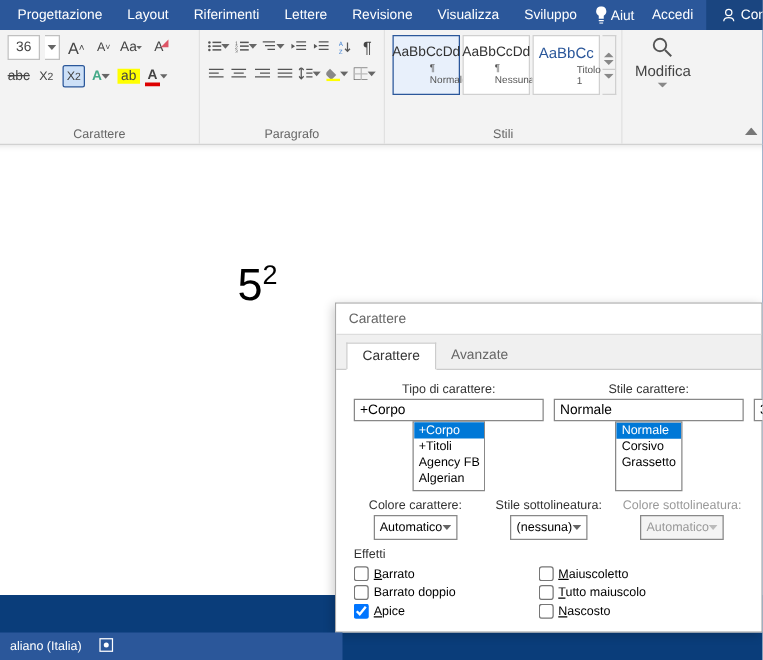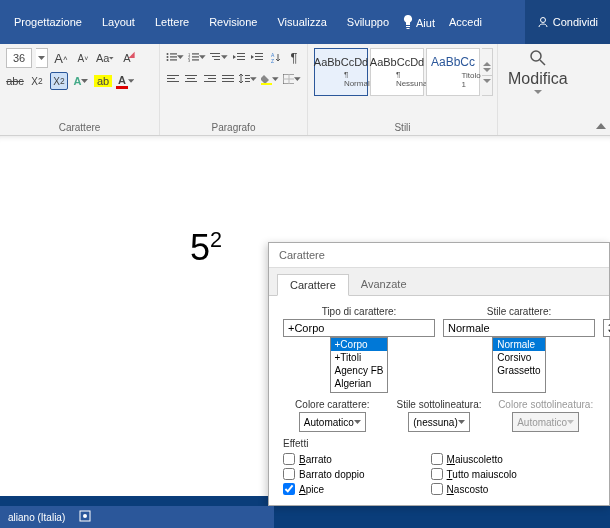--- a/index.html
+++ b/index.html
@@ -1,18 +1,18 @@
 <!DOCTYPE html>
 <html><head>
 <meta charset="utf-8">
 <style>
   * { box-sizing: border-box; margin: 0; padding: 0; font-family: "Segoe UI", Tahoma, sans-serif; }
   body { width: 610px; height: 528px; overflow: hidden; background: #0a3d7a; position: relative; }
   
-  .ribbon-tabs { background: #2b579a; color: #fff; height: 44px; display: flex; align-items: center; font-size: 11px; padding-left: 4px; }
+  .ribbon-tabs { background: #2b579a; color: #fff; height: 24px; display: flex; align-items: center; font-size: 11px; padding-left: 4px; }
   .ribbon-tabs .tab { padding: 0 10px; height: 100%; display: flex; align-items: center; cursor: pointer; }
   .ribbon-tabs .spacer { flex: 1; }
   .ribbon-tabs .lightbulb { display: flex; align-items: flex-end; cursor: pointer; padding: 0 4px; }
   .ribbon-tabs .account { padding: 0 10px; cursor: pointer; }
   .ribbon-tabs .share-btn { background: #1a4580; padding: 0 12px; height: 100%; display: flex; align-items: center; cursor: pointer; }
   .ribbon-tabs .share-btn svg { margin-right: 4px; }
   
   .ribbon-body { background: #f3f3f3; border-bottom: 1px solid #d1d1d1; display: flex; height: 92px; position: relative; font-size: 11px; color: #444; }
   .rgroup { border-right: 1px solid #e1e1e1; display: flex; flex-direction: column; justify-content: space-between; padding: 4px 6px 2px 6px; }
   .rgroup-label { font-size: 10px; color: #666; text-align: center; padding-top: 2px; }
@@ -64,20 +64,21 @@
   .statusbar { position: absolute; left: 0; bottom: 0; width: 274px; height: 22px; background: #2b579a; color: #fff; display: flex; align-items: center; font-size: 10px; padding: 0 8px; gap: 14px; }
   
   svg.tri { width: 7px; height: 5px; }
 </style>
 </head>
 <body>
 
 <div class="ribbon-tabs">
   <div class="tab">Progettazione</div>
   <div class="tab">Layout</div>
+  <div class="tab">Riferimenti</div>
   <div class="tab">Lettere</div>
   <div class="tab">Revisione</div>
   <div class="tab">Visualizza</div>
   <div class="tab">Sviluppo</div>
   <div class="lightbulb">
     <svg width="10" height="14" viewBox="0 0 10 14">
         <path fill="#fff" d="M5 0a4 4 0 00-2 7.5V10h4V7.5A4 4 0 005 0zM3 11h4v1H3zm.5 2h3v1h-3z"></path>
       </svg>
     <span style="margin-left:3px">Aiut</span>
   </div>
@@ -297,21 +298,21 @@
     <div class="rgroup-label">Stili</div>
   </div>
 
   <div class="edit-group">
     <div class="rbtn" style="width:auto;height:auto;flex-direction:column">
       <svg width="20" height="20" viewBox="0 0 20 20">
           <circle cx="8" cy="8" r="5" fill="none" stroke="#555" stroke-width="1.5"></circle>
           <line x1="12" y1="12" x2="17" y2="17" stroke="#555" stroke-width="1.5"></line>
         </svg>
     </div>
-    <div style="font-size:16px;margin-top:2px">Modifica</div>
+    <div style="font-size:12px;margin-top:2px">Modifica</div>
     <svg width="8" height="4" viewBox="0 0 8 4" style="margin-top:2px">
         <path d="M0 0l4 4 4-4z" fill="#888"></path>
       </svg>
   </div>
   <div class="collapse-btn">
     <svg width="10" height="6" viewBox="0 0 10 6">
         <path d="M5 0L0 6h10z" fill="#777"></path>
       </svg>
   </div>
 </div>

